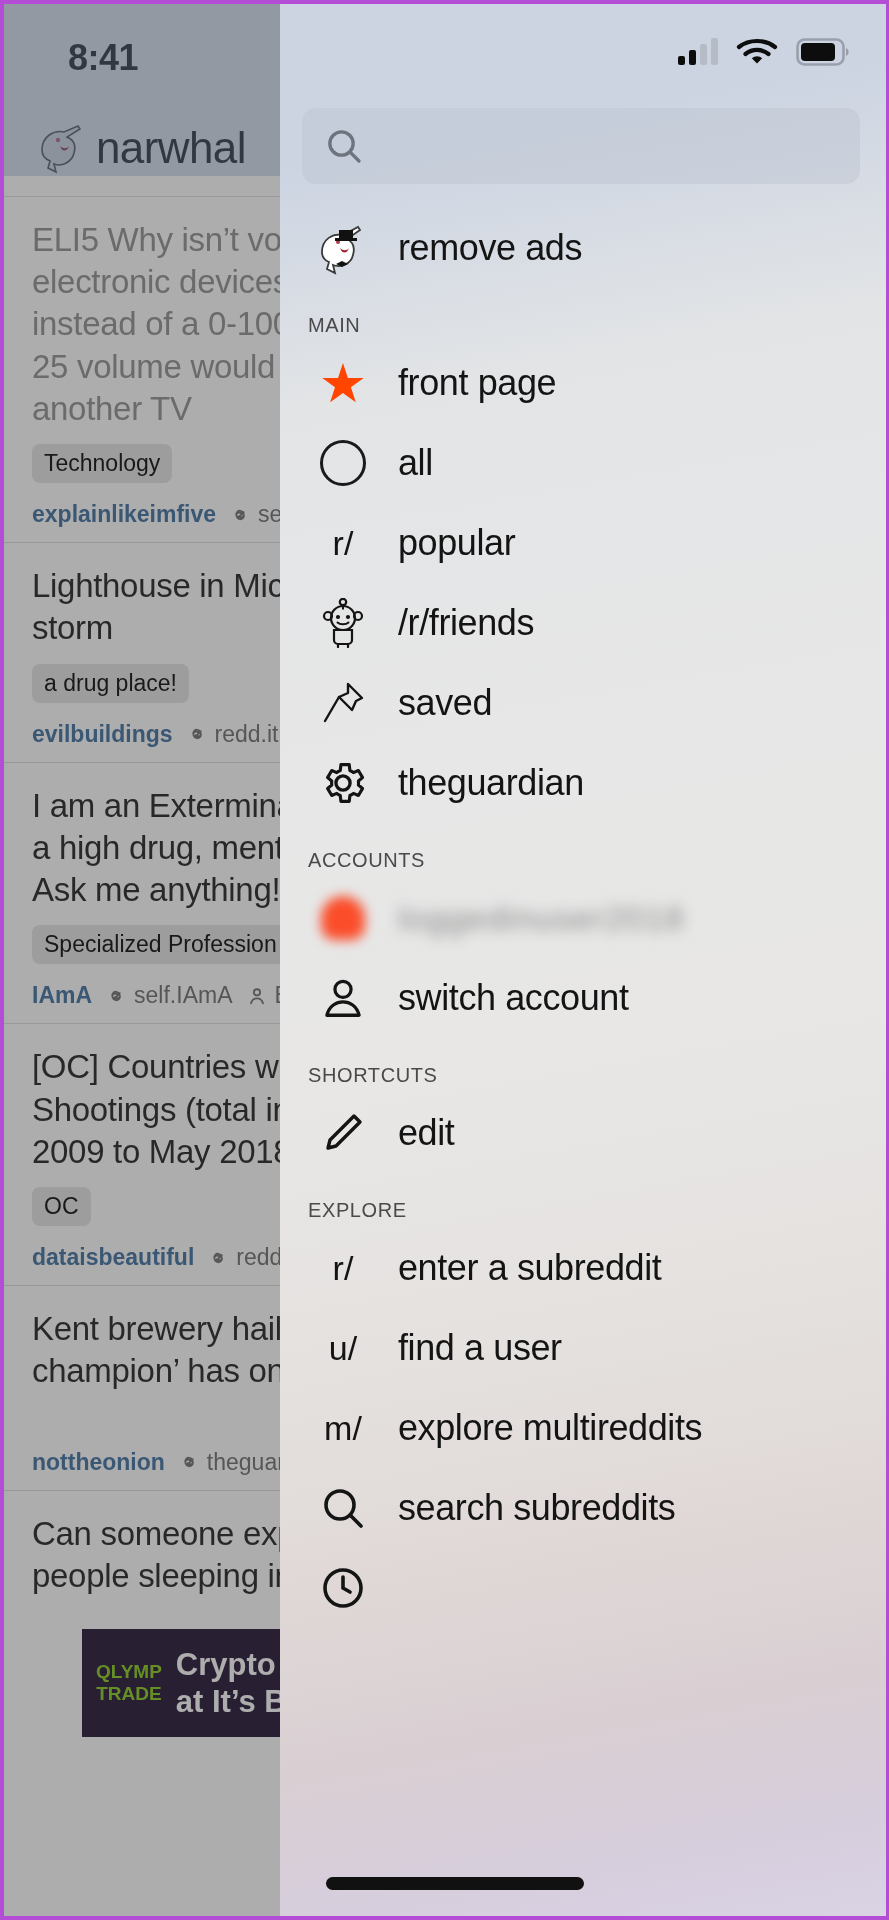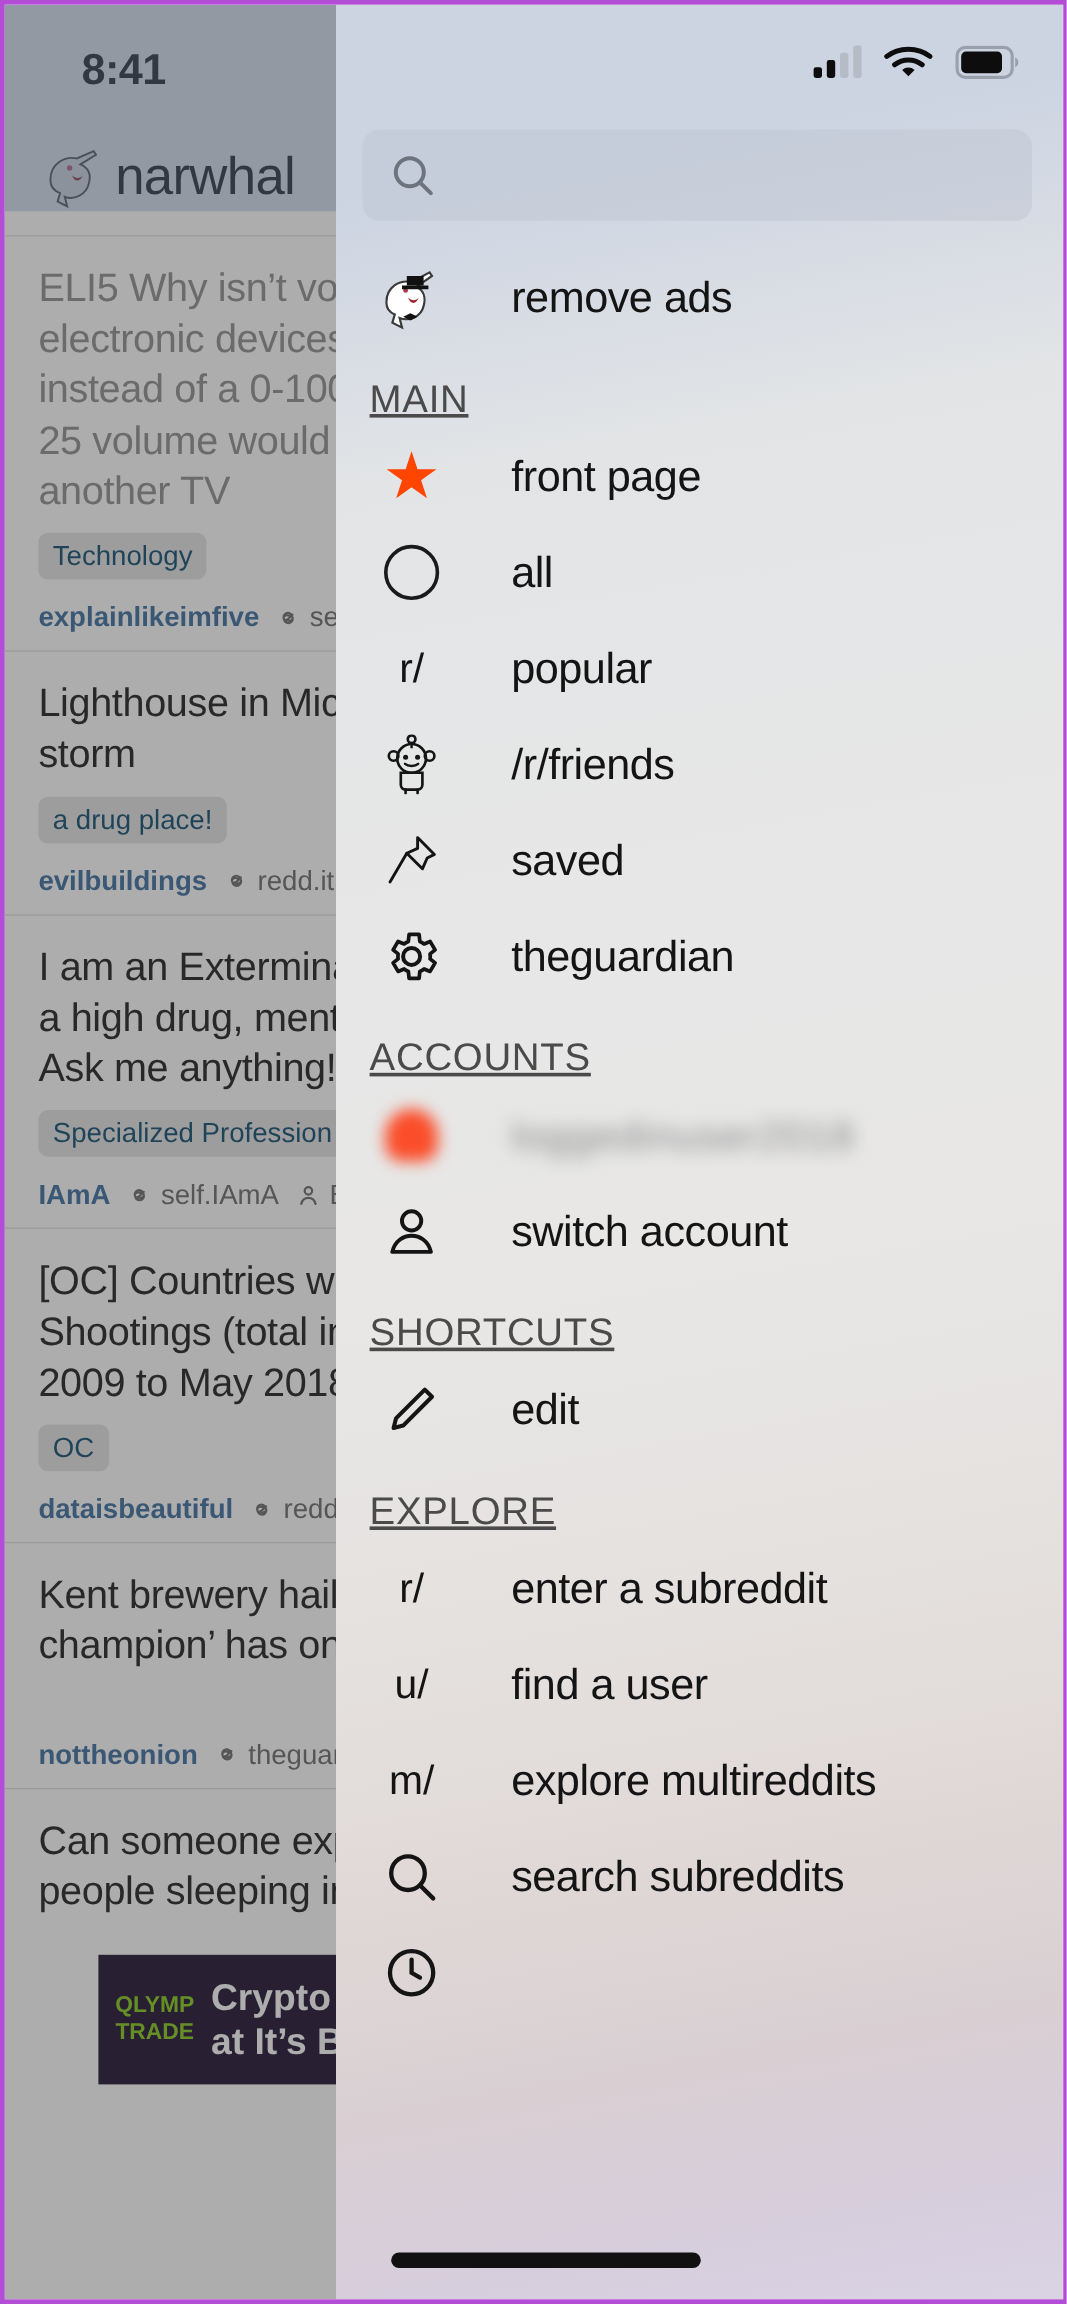--- a/index.html
+++ b/index.html
@@ -58,21 +58,21 @@
     letter-spacing: -0.3px;
     white-space: nowrap;
   }
   .post-title.dim { color: #8d8d8d; }
   .flair {
     display: inline-block;
     margin-top: 14px;
     background: #e3e3e3;
     border-radius: 8px;
     padding: 6px 12px;
-    font-size: 23px; color: #0c4a6e;
+    font-size: 23px; color: #000000;
     white-space: nowrap;
   }
   .post-meta {
     margin-top: 18px;
     display: flex; align-items: center; gap: 14px;
     font-size: 23px;
     white-space: nowrap;
   }
   .meta-sub { color: #3a6b9e; font-weight: bold; }
   .meta-dom { color: #6a6a6a; display: flex; align-items: center; gap: 6px; }
@@ -138,30 +138,28 @@
   .search-input {
     border: 0; background: transparent; outline: none;
     font-family: "Liberation Sans", sans-serif;
     font-size: 30px; color: #3a3a3a; margin-left: 16px;
     width: 80%;
   }
   .search-input::placeholder { color: #8d93a0; }
 
   .menu { padding: 0 0 0 0; }
   .section-label {
-    font-size: 32px; color: #4a4a4a;
+    font-size: 20px; color: #4a4a4a;
     letter-spacing: 0.6px;
     padding: 26px 0 6px 28px;
-    text-decoration: underline;
   }
   .row {
     display: flex; align-items: center;
     height: 80px;
     padding-left: 30px;
-    gap: 28px;
   }
   .row .icon {
     width: 66px; flex: none;
     display: flex; align-items: center; justify-content: center;
   }
   .row .label {
     font-size: 36px; color: #141414;
     letter-spacing: -0.4px;
     margin-left: 22px;
     white-space: nowrap;

